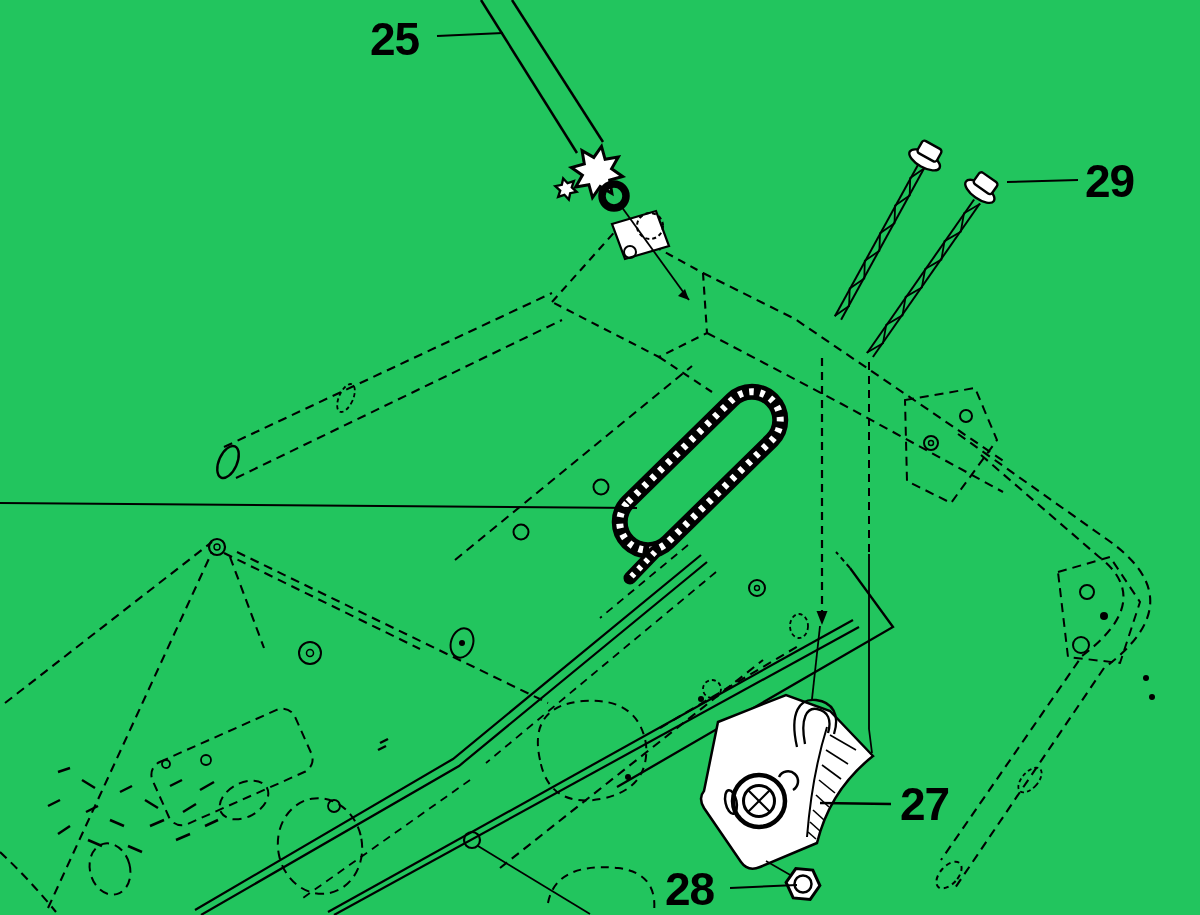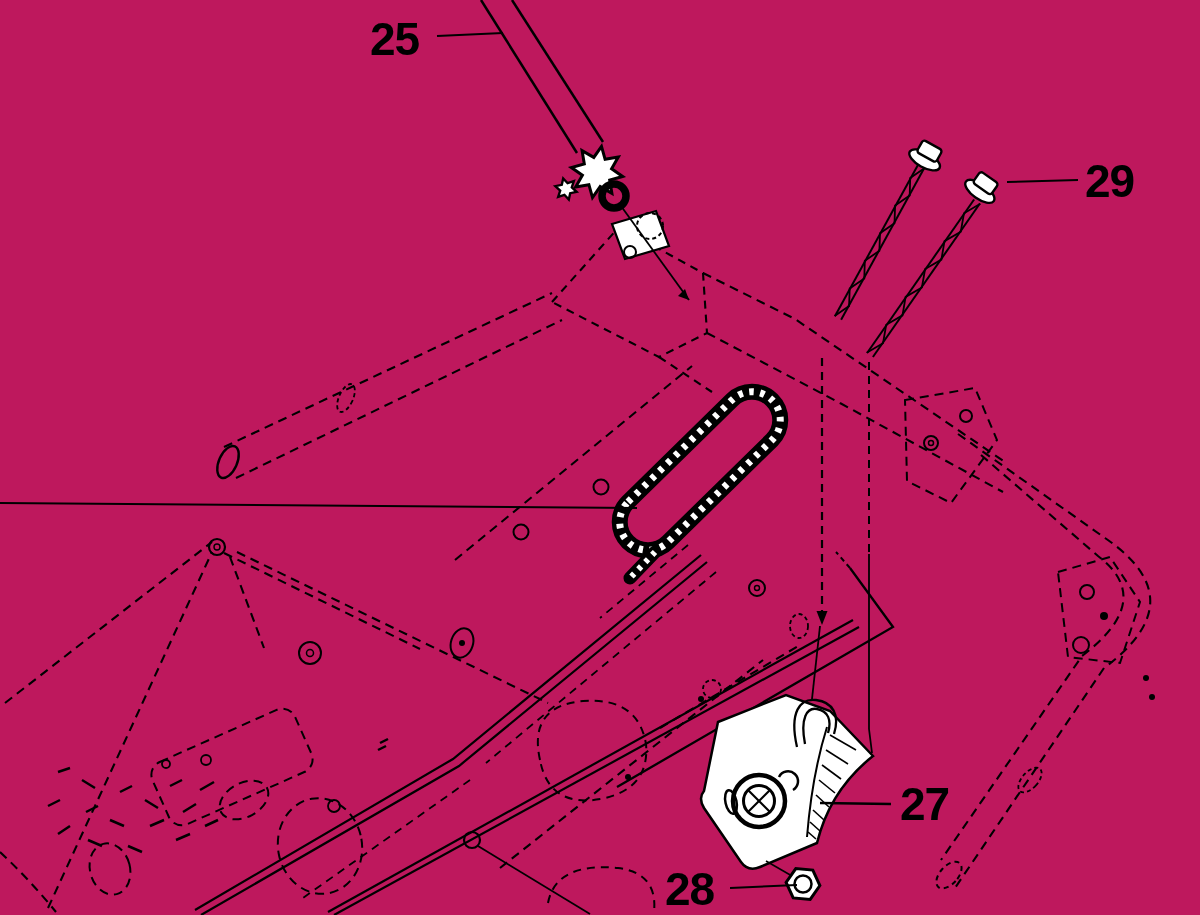--- a/index.html
+++ b/index.html
@@ -1,16 +1,16 @@
 <!DOCTYPE html>
 <html><head>
 <meta charset="utf-8">
 <style>
   html,body{margin:0;padding:0;background:#ffffff;}
-  .stage{position:relative;width:1200px;height:915px;background:#be185d;overflow:hidden;}
+  .stage{position:relative;width:1200px;height:915px;background:#22c55e;overflow:hidden;}
   svg{position:absolute;left:0;top:0;width:100%;height:100%;}
   .callout-label{font-family:"Liberation Sans",sans-serif;font-weight:700;font-size:46px;letter-spacing:-1px;fill:#000;}
 </style>
 </head>
 <body>
 
 <div class="stage">
 <svg viewBox="0 0 1200 915" xmlns="http://www.w3.org/2000/svg">
 
   <g stroke="#000" fill="none" stroke-width="2.1" stroke-dasharray="9 6">

